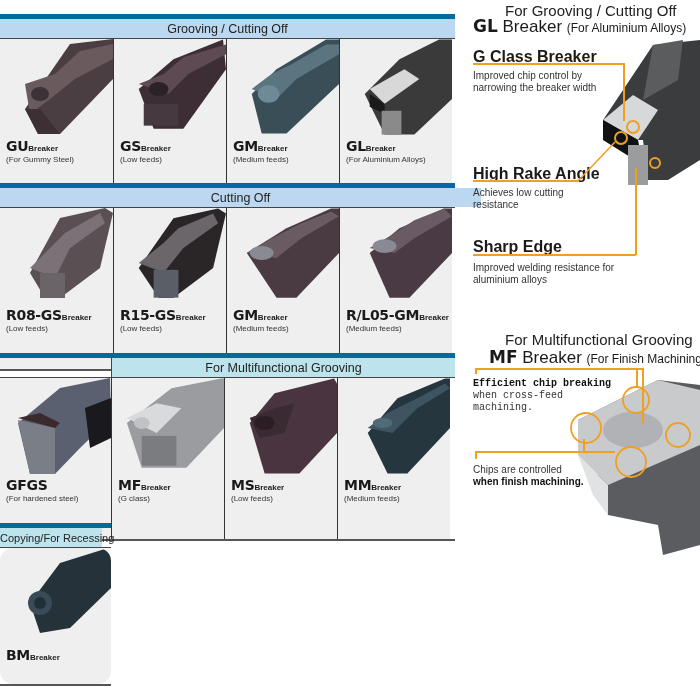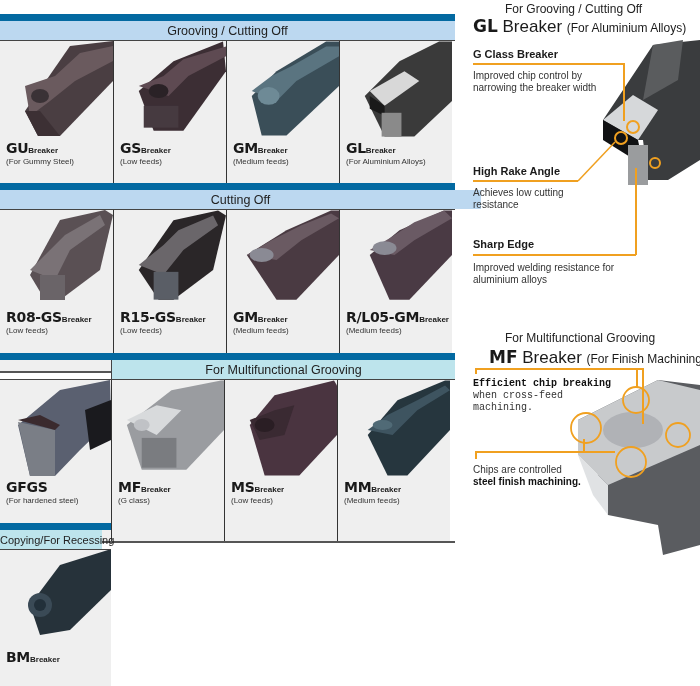--- a/index.html
+++ b/index.html
@@ -1,39 +1,39 @@
 <!DOCTYPE html>
 <html><head>
 <meta charset="utf-8">
 <style>
   * { box-sizing: border-box; margin: 0; padding: 0; }
   body { width: 700px; height: 686px; background: #ffffff; position: relative; overflow: hidden;
          font-family: "Liberation Sans", sans-serif; color: #222; }
 
-  .tbl { position: absolute; left: 0; border-top: 7px solid #0369a1; border-bottom: 2px solid #555; }
+  .tbl { position: absolute; left: 0; border-top: 5px solid #0369a1; border-bottom: 2px solid #555; }
   .tbl .hdr-row { display: flex; height: 20px; border-bottom: 1px solid #444; }
   .tbl .hdr { flex: none; text-align: center; font-size: 12.5px; line-height: 20px; color: #222; }
   .hdr.blue { background: #bcd8f0; }
   .hdr.cyan { background: #bde4ec; }
   .hdr + .hdr { border-left: 1px solid #444; }
   .tbl .cells { display: flex; }
   .cell { position: relative; width: 113px; height: 161px; background: #efefef; flex: none; overflow: hidden; }
   .cell + .cell { border-left: 1px solid #333; padding-left: 32px; }
   .cell .art { position: absolute; left: 0; top: 0; width: 100%; height: 96px; }
   .cell .name { position: absolute; left: 6px; top: 99px; white-space: nowrap; font-weight: bold; font-size: 14px; color: #1a1a1a; font-family: "DejaVu Sans", sans-serif; letter-spacing: -0.3px; }
   .cell .name .suffix { font-size: 8px; font-family: "Liberation Sans", sans-serif; letter-spacing: 0; }
   .cell .sub { position: absolute; left: 6px; top: 116px; font-size: 8px; color: #333; white-space: nowrap; }
 
   
   .rp { position: absolute; font-family: "Liberation Sans", sans-serif; }
-  .small-cap { font-size: 12px; color: #222; padding-left: 32px; }
+  .small-cap { font-size: 15px; color: #222; padding-left: 32px; }
   .big-title { font-size: 17px; color: #1a1a1a; white-space: nowrap; }
   .big-title b { font-family: "DejaVu Sans", sans-serif; font-weight: bold; }
   .big-title .paren { font-size: 12px; }
-  .feat-h { font-size: 11px; font-weight: bold; color: #1a1a1a; }
+  .feat-h { font-size: 16px; font-weight: bold; color: #1a1a1a; }
   .feat-t { font-size: 10px; color: #333; line-height: 12px; }
   .orange-line { position: absolute; background: #f0a020; }
   svg { display: block; }
 </style>
 </head>
 <body>
 
 <div class="tbl" style="top:14px; width:455px;">
   <div class="hdr-row">
     <div class="hdr blue" style="width:455px;">Grooving / Cutting Off</div>
@@ -170,21 +170,21 @@
       <div class="sub">(Medium feeds)</div>
     </div>
   </div>
 </div>
 
 <div class="tbl" style="top:523px; width:111px;">
   <div class="hdr-row">
     <div class="hdr cyan" style="width:102px; font-size:11px; white-space:nowrap;">Copying/For Recessing</div>
   </div>
   <div class="cells">
-    <div class="cell" style="width:111px; height:136px;">
+    <div class="cell" style="width:111px; height:136px;border-radius:13px;">
       <svg class="art" viewBox="0 0 111 96">
         <polygon points="60,15 108,0 111,0 111,40 70,80 40,85 30,55" fill="#26323a"></polygon>
         <circle cx="40" cy="55" r="12" fill="#3a4a56"></circle>
         <circle cx="40" cy="55" r="6" fill="#22303a"></circle>
       </svg>
       <div class="name"><span>BM</span><span class="suffix">Breaker</span></div>
     </div>
   </div>
 </div>
 
@@ -257,15 +257,15 @@
     <div style="font-weight:bold; color:#111;">Efficient chip breaking</div>
     <div>when cross-feed</div>
     <div>machining.</div>
   </div>
 
   <div class="orange-line" style="left:2px; top:121px; width:140px; height:1.5px;"></div>
   <div class="orange-line" style="left:2px; top:121px; width:1.5px; height:8px;"></div>
   <div class="orange-line" style="left:110px; top:109px; width:1.5px; height:13px;"></div>
   <div class="feat-t" style="position:absolute; left:0; top:134px;">
     <div>Chips are controlled</div>
-    <div style="font-weight:bold; color:#111;">steel finish machining.</div>
+    <div style="font-weight:bold; color:#111;">when finish machining.</div>
   </div>
 </div>
 
 </body></html>

